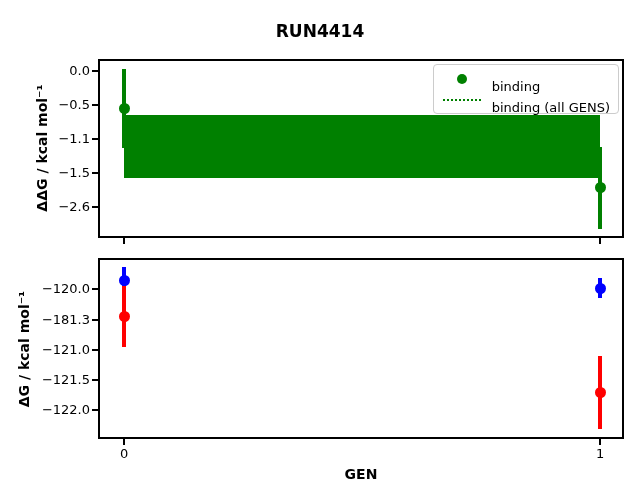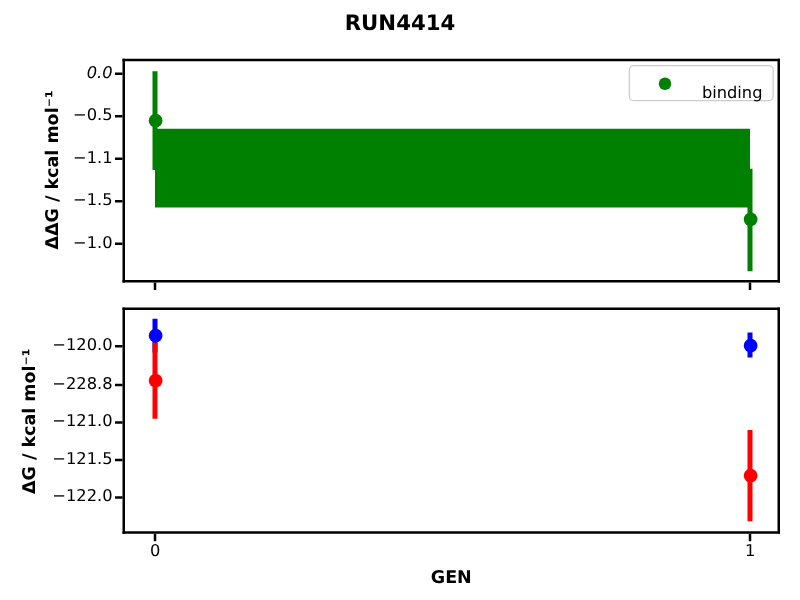--- a/index.html
+++ b/index.html
@@ -2,21 +2,21 @@
 <html><head>
 <meta charset="utf-8">
 <style>
   html,body { margin:0; padding:0; }
   body {
     width:640px; height:480px; background:#ffffff;
     font-family:"DejaVu Sans","Liberation Sans",sans-serif;
     position:relative; overflow:hidden;
     -webkit-font-smoothing:antialiased;
   }
-  .figure { position:absolute; left:0; top:4px; width:640px; height:344px; background:#fff; }
+  .figure { position:absolute; left:0; top:16px; width:640px; height:344px; background:#fff; }
   .fig-title {
     position:absolute; left:0; top:5px; width:640px; text-align:center;
     font-size:17px; font-weight:bold; color:#000;
   }
   .axes { position:absolute; }
   #axes-0 { left:98px; top:43px;  width:526px; height:179px; }
   #axes-1 { left:98px; top:242px; width:526px; height:181px; }
   .spine { position:absolute; background:#000; z-index:5; }
   .ytick-mark { position:absolute; left:-6px; width:6px; height:2px; background:#000; z-index:5; }
   .xtick-mark { position:absolute; width:2px; height:6px; background:#000; z-index:5; }
@@ -70,58 +70,64 @@
   <div class="xlabel">GEN</div>
 
   <div class="axes" id="axes-0">
     <div class="legend legend-top">
       <div class="legend-row">
         <span class="legend-handle">
           <span class="legend-dot" style="background-color: rgb(0, 128, 0);"></span>
         </span>
         <span class="legend-label">binding</span>
       </div>
+      <div class="legend-row">
+        <span class="legend-handle">
+          <span class="legend-dotted-line" style="border-color: rgb(0, 128, 0);"></span>
+        </span>
+        <span class="legend-label">binding (all GENS)</span>
+      </div>
     </div>
   <div class="band-center-line" style="left: 26.181px; width: 476.018px; top: 86.4597px; border-top-color: rgb(0, 128, 0);"></div>
       <div class="band" style="left: 26.181px; width: 476.018px; top: 56.1755px; height: 63.2485px; background: rgb(0, 128, 0);"></div>
       <div class="ebar" style="left: 24.181px; top: 9.92933px; height: 78.8906px; background: rgb(0, 128, 0);"></div>
       <div class="marker" style="left: 20.681px; top: 43.8746px; background: rgb(0, 128, 0);"></div>
       <div class="ebar" style="left: 500.199px; top: 88.1398px; height: 81.6109px; background: rgb(0, 128, 0);"></div>
       <div class="marker" style="left: 496.699px; top: 123.445px; background: rgb(0, 128, 0);"></div>
       <div class="ytick-mark" style="top: 10.9696px;"></div>
-      <div class="ytick-label" style="top: 3.9696px; font-style: italic;">0.0</div>
+      <div class="ytick-label" style="top: 3.9696px;">0.0</div>
       <div class="ytick-mark" style="top: 44.9742px;"></div>
       <div class="ytick-label" style="top: 37.9742px;">−0.5</div>
       <div class="ytick-mark" style="top: 78.9787px;"></div>
       <div class="ytick-label" style="top: 71.9787px;">−1.1</div>
       <div class="ytick-mark" style="top: 112.983px;"></div>
       <div class="ytick-label" style="top: 105.983px;">−1.5</div>
       <div class="ytick-mark" style="top: 146.988px;"></div>
-      <div class="ytick-label" style="top: 139.988px;">−1.0</div>
+      <div class="ytick-label" style="top: 139.988px;">−2.6</div>
       <div class="xtick-mark" style="left: 25.181px; top: 179px;"></div>
       <div class="xtick-mark" style="left: 501.199px; top: 179px;"></div>
       <div class="spine" style="left: 0px; top: 0px; width: 526px; height: 2px;"></div>
       <div class="spine" style="left: 0px; top: 177px; width: 526px; height: 2px;"></div>
       <div class="spine" style="left: 0px; top: 0px; width: 2px; height: 179px;"></div>
       <div class="spine" style="left: 524px; top: 0px; width: 2px; height: 179px;"></div>
     </div>
 
   <div class="axes" id="axes-1">
   <div class="ebar" style="left: 24.181px; top: 9.05px; height: 26.5467px; background: rgb(0, 0, 255);"></div>
       <div class="marker" style="left: 20.681px; top: 16.8233px; background: rgb(0, 0, 255);"></div>
       <div class="ebar" style="left: 500.199px; top: 19.91px; height: 20.5133px; background: rgb(0, 0, 255);"></div>
       <div class="marker" style="left: 496.699px; top: 24.6667px; background: rgb(0, 0, 255);"></div>
       <div class="ebar" style="left: 24.181px; top: 28.3567px; height: 60.3333px; background: rgb(255, 0, 0);"></div>
       <div class="marker" style="left: 20.681px; top: 53.0233px; background: rgb(255, 0, 0);"></div>
       <div class="ebar" style="left: 500.199px; top: 98.3433px; height: 72.4px; background: rgb(255, 0, 0);"></div>
       <div class="marker" style="left: 496.699px; top: 129.043px; background: rgb(255, 0, 0);"></div>
       <div class="ytick-mark" style="top: 30.3733px;"></div>
       <div class="ytick-label" style="top: 23.3733px;">−120.0</div>
       <div class="ytick-mark" style="top: 60.54px;"></div>
-      <div class="ytick-label" style="top: 53.54px;">−228.8</div>
+      <div class="ytick-label" style="top: 53.54px;">−181.3</div>
       <div class="ytick-mark" style="top: 90.7067px;"></div>
       <div class="ytick-label" style="top: 83.7067px;">−121.0</div>
       <div class="ytick-mark" style="top: 120.873px;"></div>
       <div class="ytick-label" style="top: 113.873px;">−121.5</div>
       <div class="ytick-mark" style="top: 151.04px;"></div>
       <div class="ytick-label" style="top: 144.04px;">−122.0</div>
       <div class="xtick-mark" style="left: 25.181px; top: 181px;"></div>
       <div class="xtick-label" style="left: 26.181px; top: 188px;">0</div>
       <div class="xtick-mark" style="left: 501.199px; top: 181px;"></div>
       <div class="xtick-label" style="left: 502.199px; top: 188px;">1</div>

